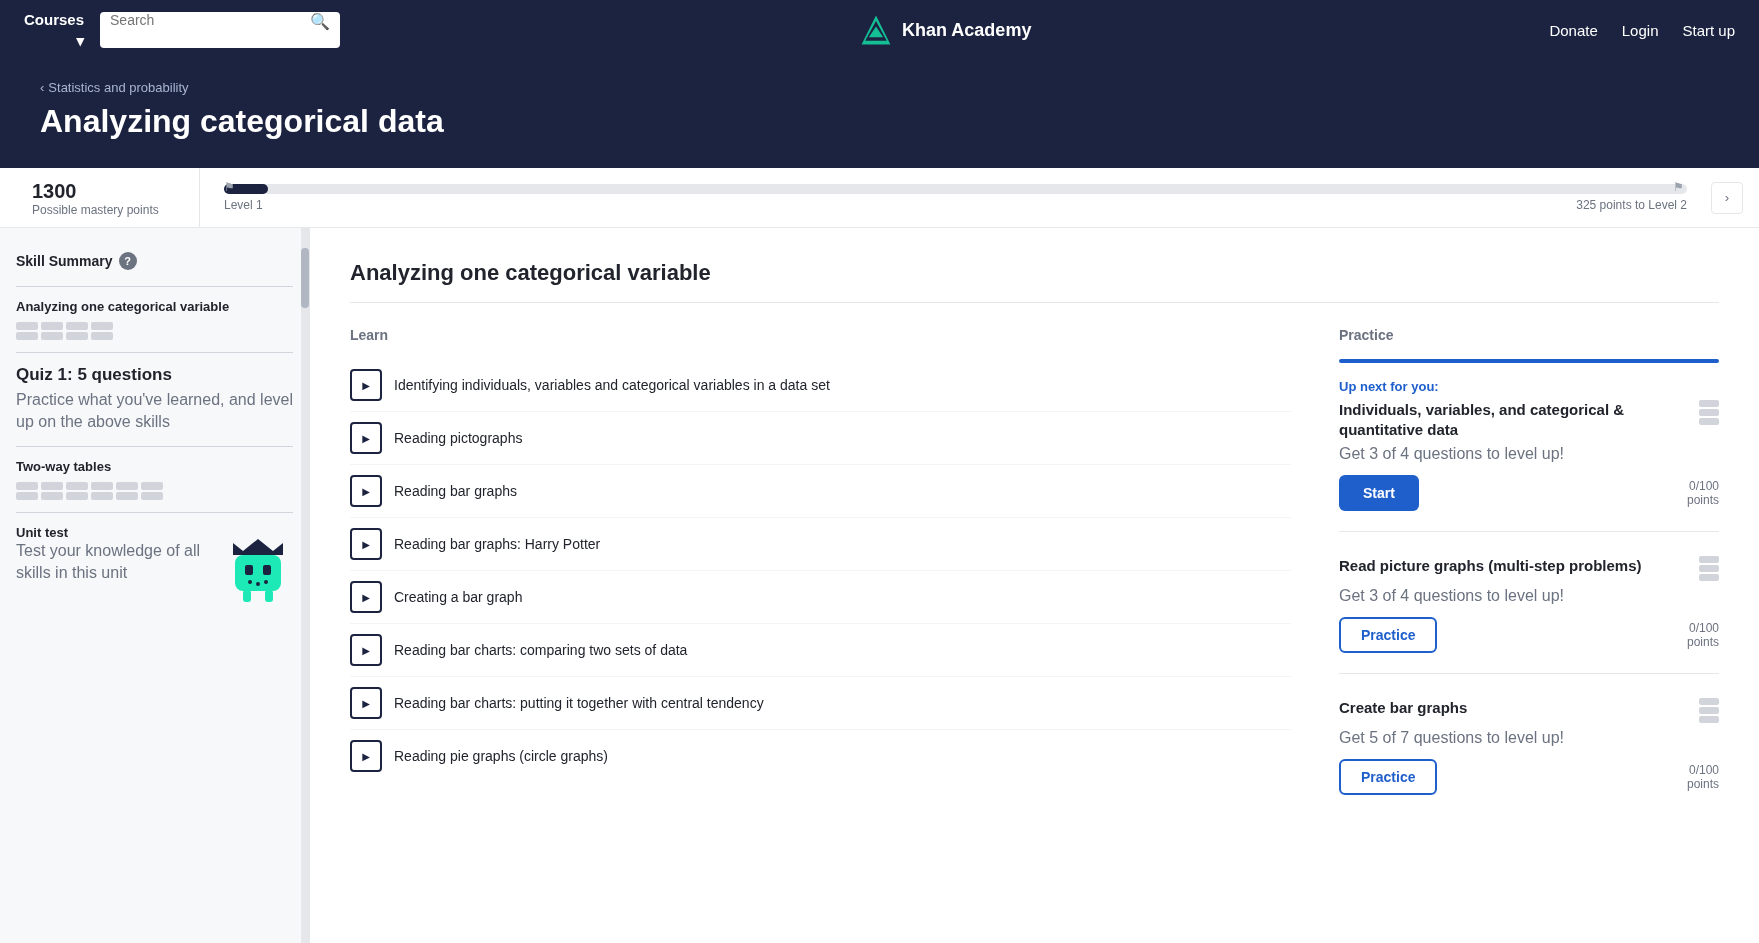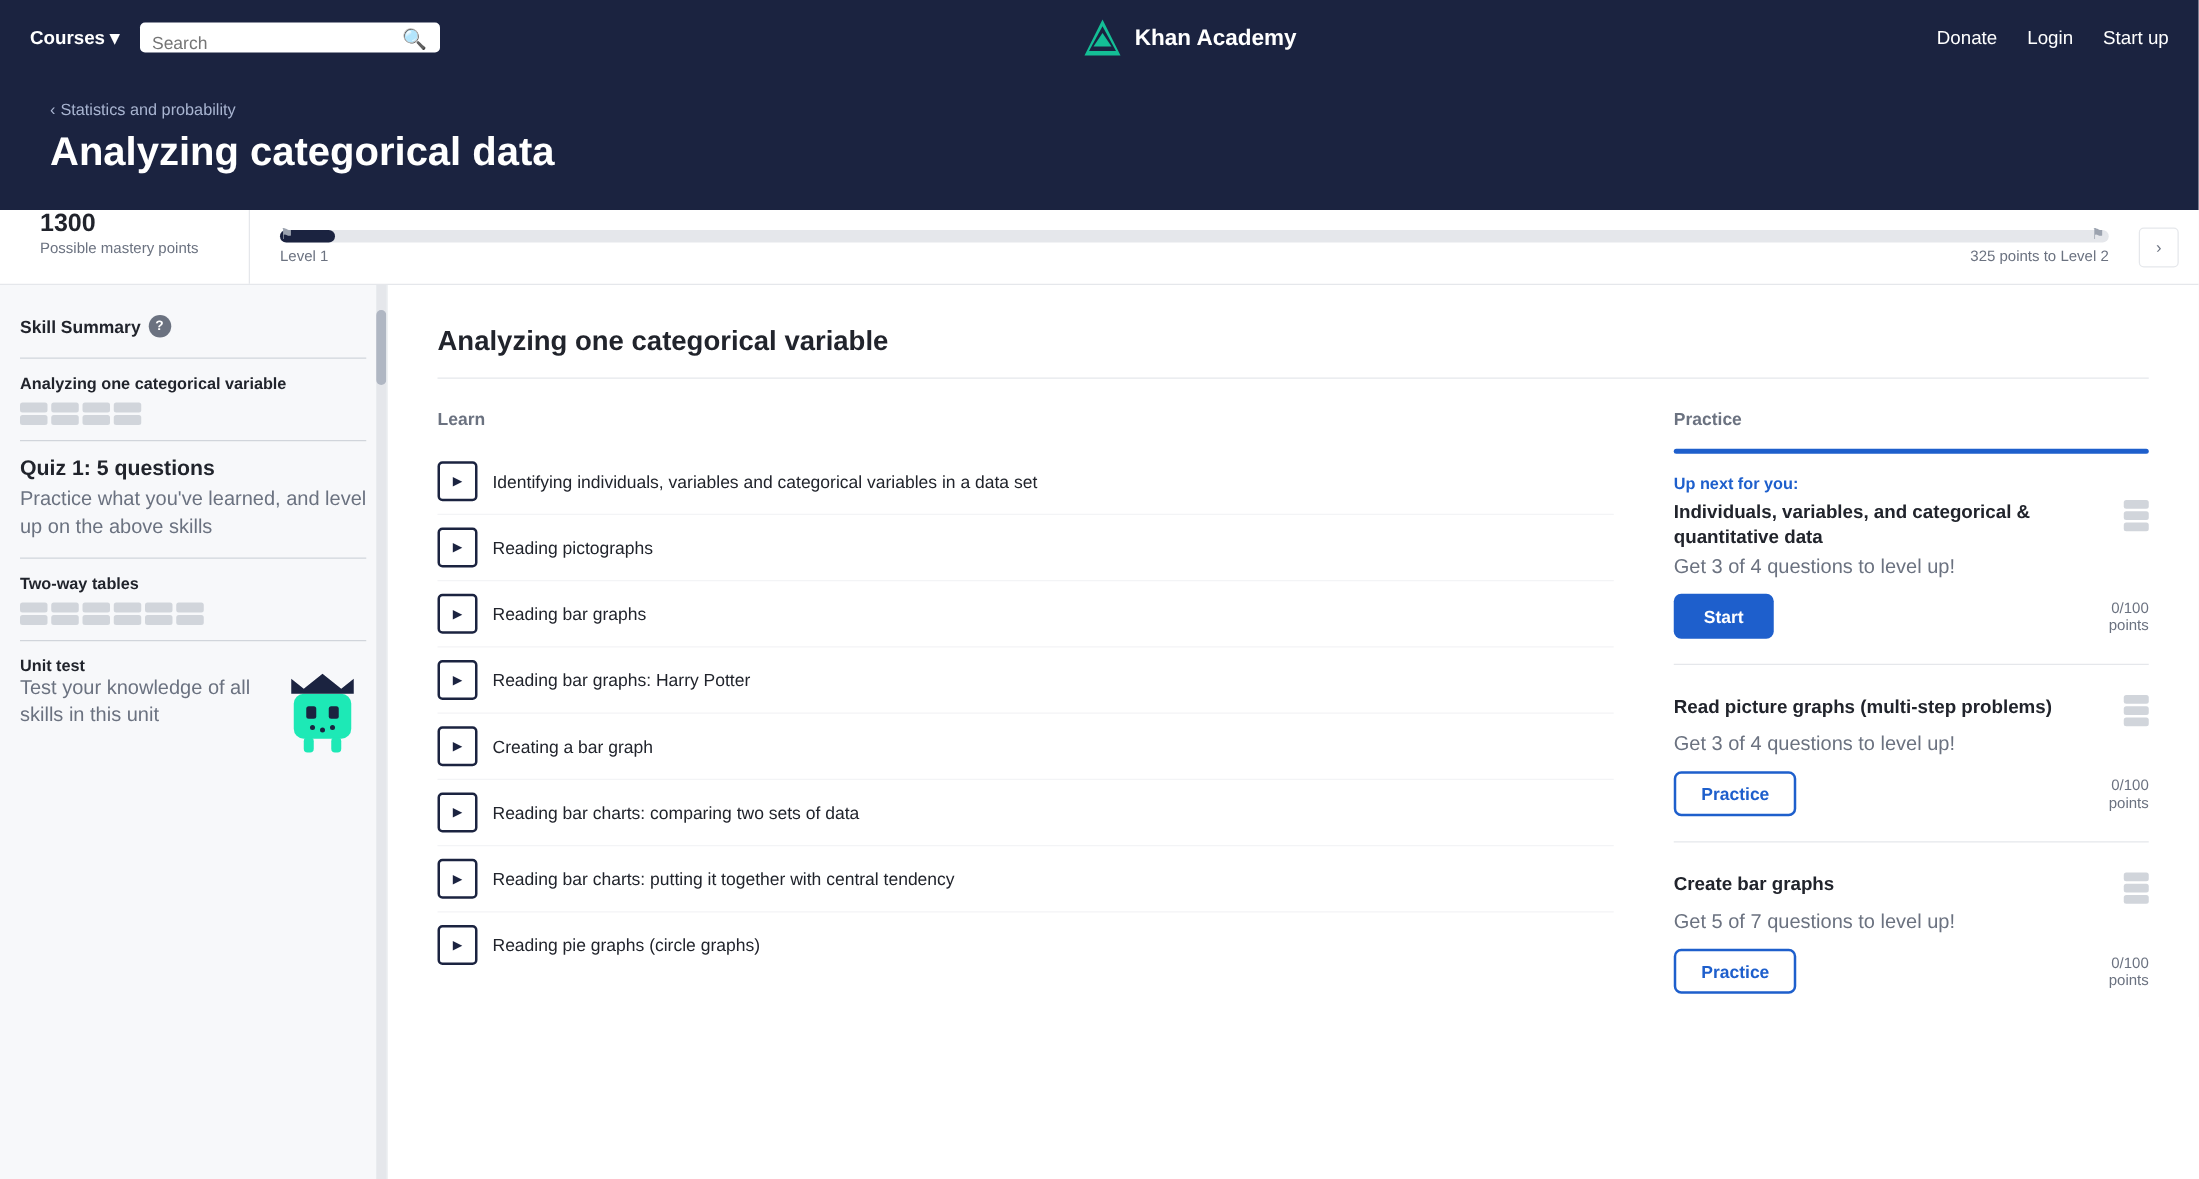--- a/index.html
+++ b/index.html
@@ -15,30 +15,31 @@
       gap: 16px;
     }
     .navbar-courses {
       color: #fff;
       font-size: 15px;
       font-weight: 600;
       display: flex;
       align-items: flex-end;
       gap: 4px;
       cursor: pointer;
+      flex-direction: column;
     }
     .navbar-search {
       background: #fff;
       border-radius: 4px;
       display: flex;
-      align-items: flex-end;
+      align-items: flex-start;
       padding: 0 10px;
       gap: 8px;
       width: 240px;
-      height: 24px;
+      height: 36px;
     }
     .navbar-search input {
       border: none;
       outline: none;
       font-size: 14px;
       width: 100%;
       background: transparent;
       color: #21242c;
     }
     .navbar-logo {
@@ -96,21 +97,21 @@
     
     .progress-section {
       background: #fff;
       border-bottom: 1px solid #e5e7eb;
       display: flex;
       align-items: center;
       padding: 0;
       height: 60px;
     }
     .mastery-points {
-      padding: 0 32px;
+      padding: 12px 32px;
       border-right: 1px solid #e5e7eb;
       min-width: 200px;
       height: 100%;
       display: flex;
       flex-direction: column;
       justify-content: flex-start;
     }
     .mastery-number {
       font-size: 20px;
       font-weight: 700;

